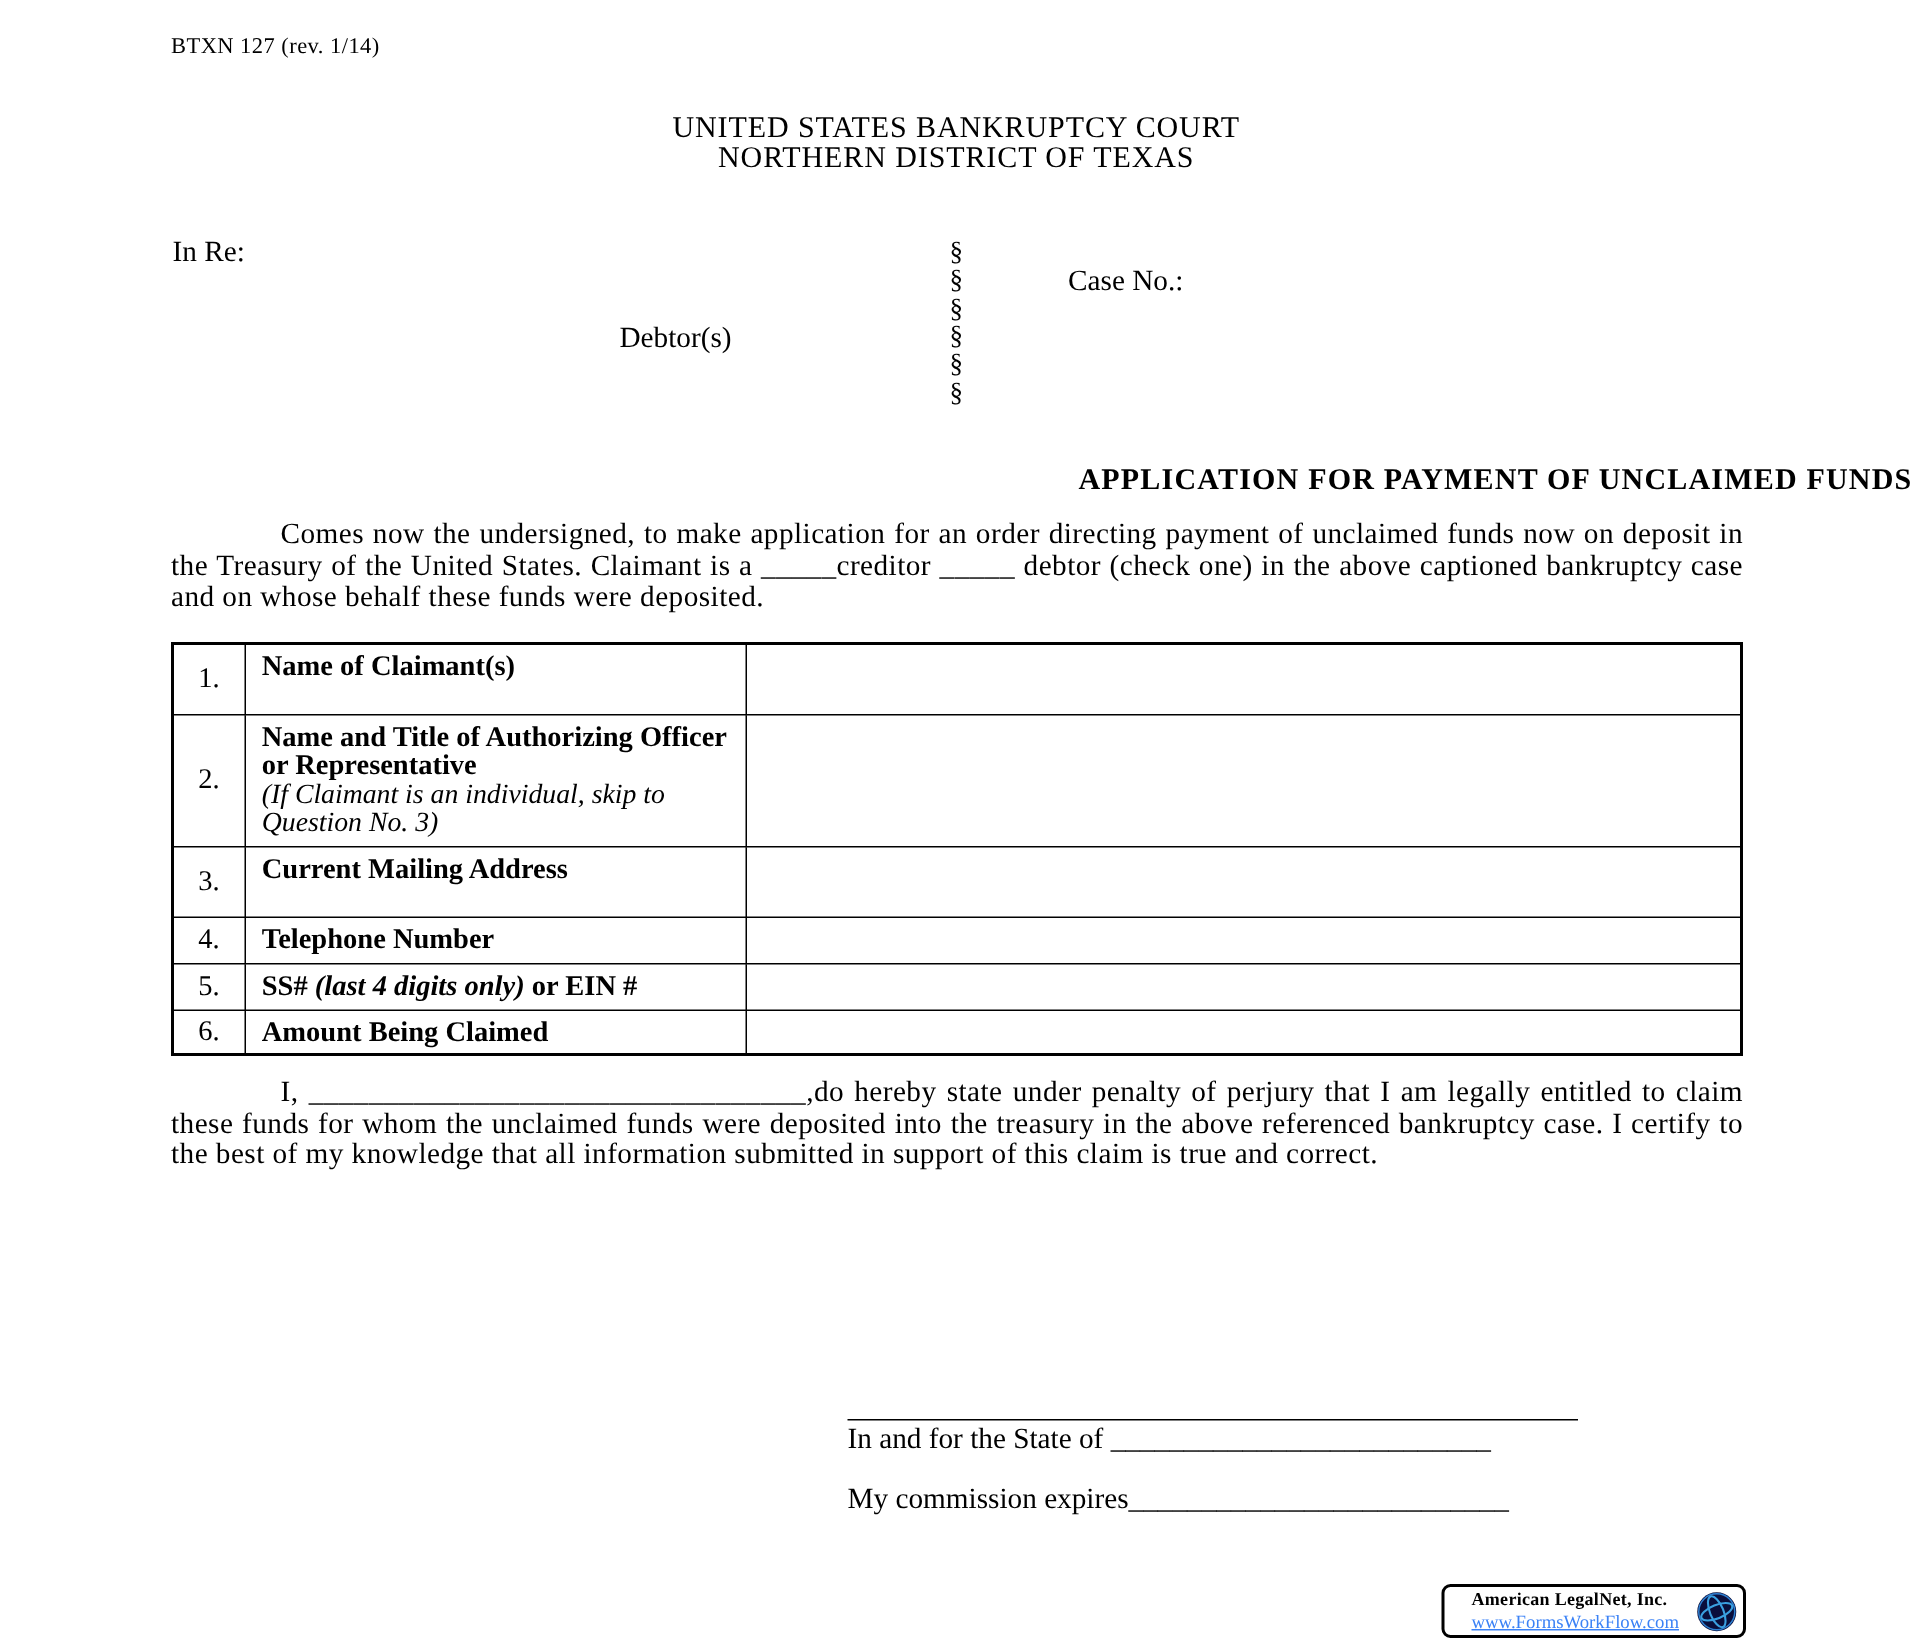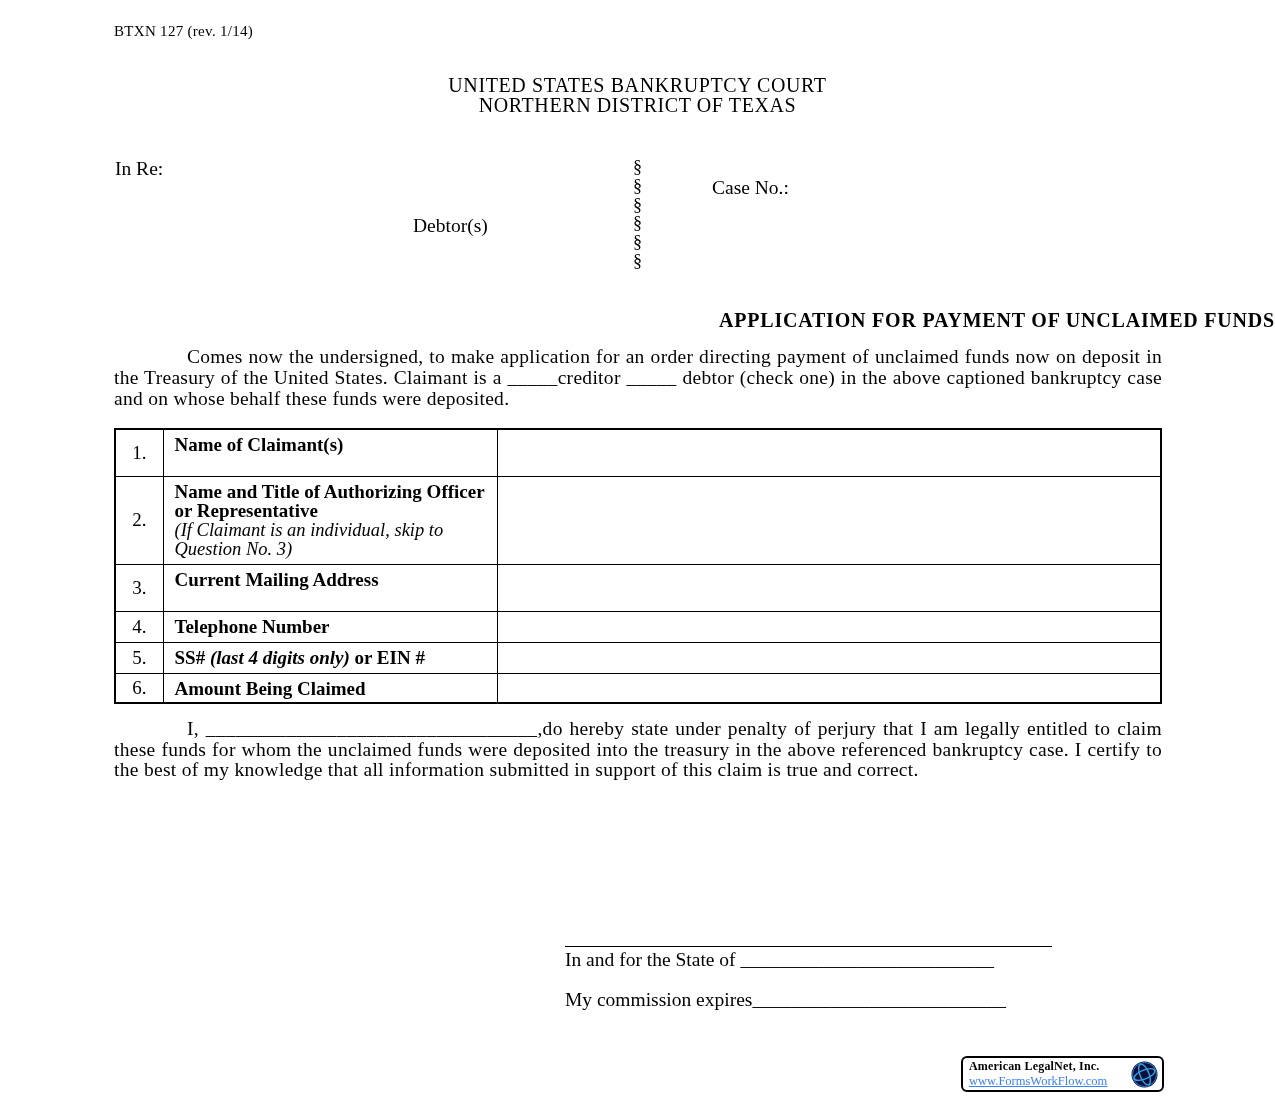--- a/index.html
+++ b/index.html
@@ -84,21 +84,21 @@
   .sworn { left: 114px; top: 892px; width: 1048px; font-size: 19.5px; letter-spacing: 0.3px; text-align: left; }
 
   .notary { left: 565px; top: 939px; width: 492px; font-size: 19.5px; line-height: 20px; }
   .notary-line { width: 487px; height: 8px; border-bottom: 1.5px solid #000; margin-bottom: 3px; }
   .notary .commission { margin-top: 20px; }
 
   .footer-box {
     left: 961px; top: 1056px; width: 203px; height: 36px;
     border: 2px solid #000; border-radius: 6px;
     display: flex; align-items: center; gap: 5px;
-    padding: 2px 4px 2px 6px;
+    padding: 2px 4px 2px 18px;
   }
   .footer-text { flex: 1; min-width: 0; }
   .footer-company { font-size: 12px; font-weight: bold; white-space: nowrap; letter-spacing: 0.2px; }
   .footer-url {
     font-size: 12.5px; color: #3b82f6;
     text-decoration: underline; white-space: nowrap; cursor: pointer;
   }
   .globe { display: inline-flex; flex: 0 0 auto; }
 </style>
 </head>

